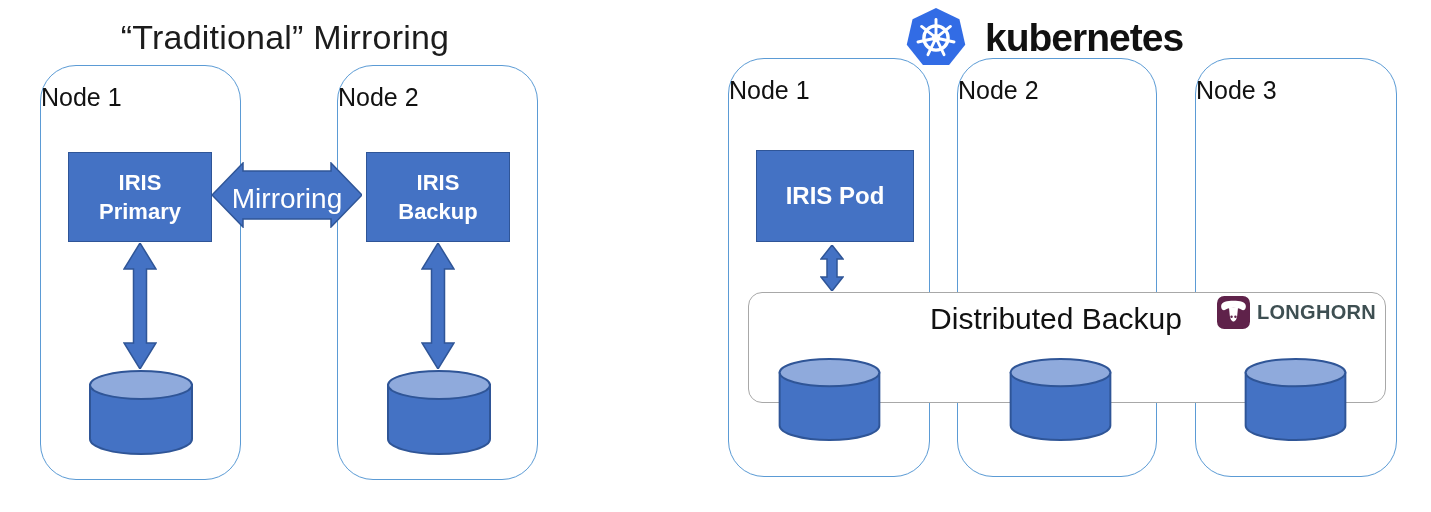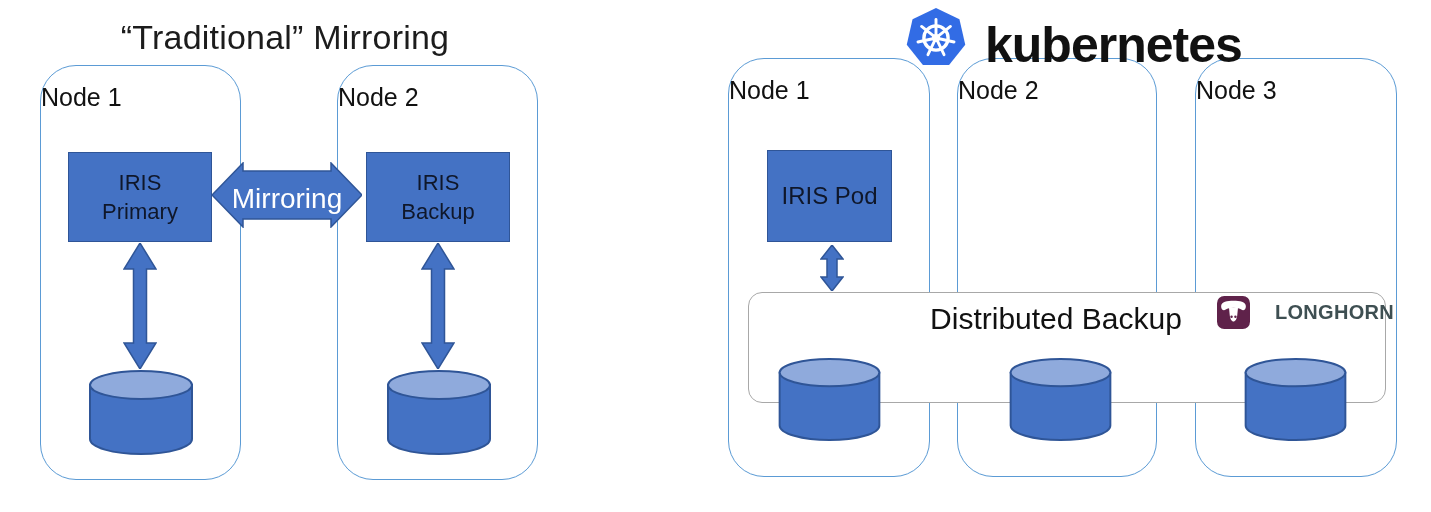--- a/index.html
+++ b/index.html
@@ -8,35 +8,35 @@
   .canvas { position:relative; width:1431px; height:512px; background:#ffffff; overflow:hidden; }
 
   .abs { position:absolute; }
 
   .diagram-title { left:95px; top:18px; width:380px; text-align:center;
     font-size:34px; color:#1c1c1c; letter-spacing:0.2px; }
 
   .node { border:1.6px solid #5B9BD5; border-radius:36px; background:#ffffff; z-index:1; }
   .node-label { width:100%; text-align:left; padding-top:17px; font-size:25px; color:#111; }
 
-  .iris-box { background:#4472C4; border:1.8px solid #2F5597; color:#0f172a;
+  .iris-box { background:#4472C4; border:1.8px solid #2F5597; color:#ffffff;
     display:flex; align-items:center; justify-content:center; text-align:center;
-    white-space:pre-line; z-index:2; }
+    white-space:pre-line; z-index:2;font-weight:bold; }
   .iris-two { font-size:22px; line-height:29px; }
   .iris-one { font-size:24px; }
 
   .arrow-label { color:#ffffff; font-size:28px; text-align:center; z-index:4; }
 
-  .k8s-brand { font-size:50px; font-weight:bold; color:#111; letter-spacing:-1px; z-index:3; }
+  .k8s-brand { font-size:39px; font-weight:bold; color:#111; letter-spacing:-1px; z-index:3; }
 
   .storage-box { background:#ffffff; border:1.6px solid #A8A8A8; border-radius:14px; z-index:2; }
   .storage-label { text-align:center; font-size:30px; color:#111; z-index:3; }
 
   .longhorn-badge { z-index:3; display:flex; align-items:center; }
-  .longhorn-text { font-size:20px; font-weight:bold; color:#3E4F52; letter-spacing:0.3px; margin-left:25px; }
+  .longhorn-text { font-size:20px; font-weight:bold; color:#3E4F52; letter-spacing:0.3px; margin-left:7px; }
 
   svg { display:block; }
   .z3 { z-index:3; }
 </style>
 </head>
 <body>
 
 <div class="canvas">
 
   <div class="abs diagram-title">“Traditional” Mirroring</div>
@@ -93,21 +93,21 @@
       <line x1="32" y1="33" x2="40.3" y2="50.2"></line>
       <line x1="32" y1="33" x2="23.7" y2="50.2"></line>
       <line x1="32" y1="33" x2="13.4" y2="37.2"></line>
       <line x1="32" y1="33" x2="17.1" y2="21.1"></line>
     </g>
     <circle cx="32" cy="33" r="12.5" fill="none" stroke="#ffffff" stroke-width="3.5"></circle>
     <circle cx="32" cy="33" r="4.2" fill="#ffffff"></circle>
   </svg>
   <div class="abs k8s-brand" style="left:985px; top:16px;">kubernetes</div>
 
-  <div class="abs iris-box iris-one" style="left:756px; top:150px; width:125px; height:92px;margin-left:11px;">IRIS Pod</div>
+  <div class="abs iris-box iris-one" style="left:756px; top:150px; width:158px; height:92px;">IRIS Pod</div>
 
   <svg class="abs z3" style="left:820px; top:245px;" width="24" height="46" viewBox="0 0 24 46">
     <polygon points="12,0 23,14 17,14 17,32 23,32 12,46 1,32 7,32 7,14 1,14" fill="#4472C4" stroke="#2F5597" stroke-width="1.5"></polygon>
   </svg>
 
   <div class="abs storage-box" style="left:748px; top:292px; width:638px; height:111px;"></div>
   <div class="abs storage-label" style="left:876px; top:302px; width:360px;">Distributed Backup</div>
 
   <div class="abs longhorn-badge" style="left:1217px; top:296px;">
     <svg width="33" height="33" viewBox="0 0 32 32">

